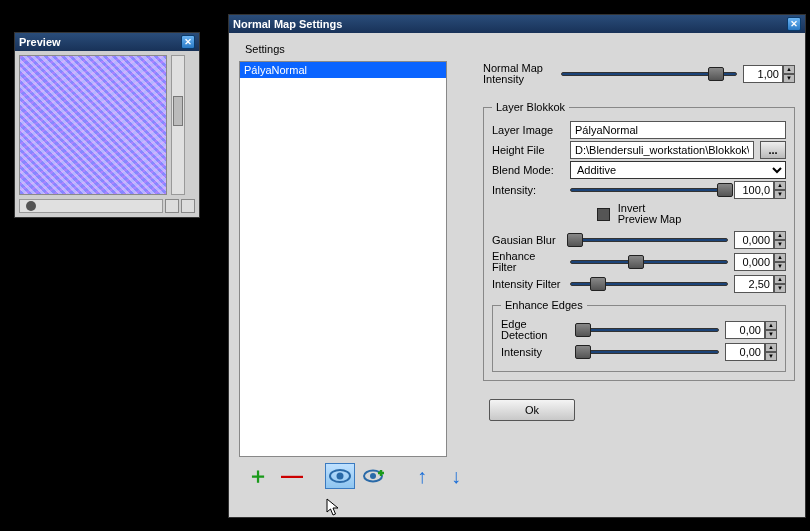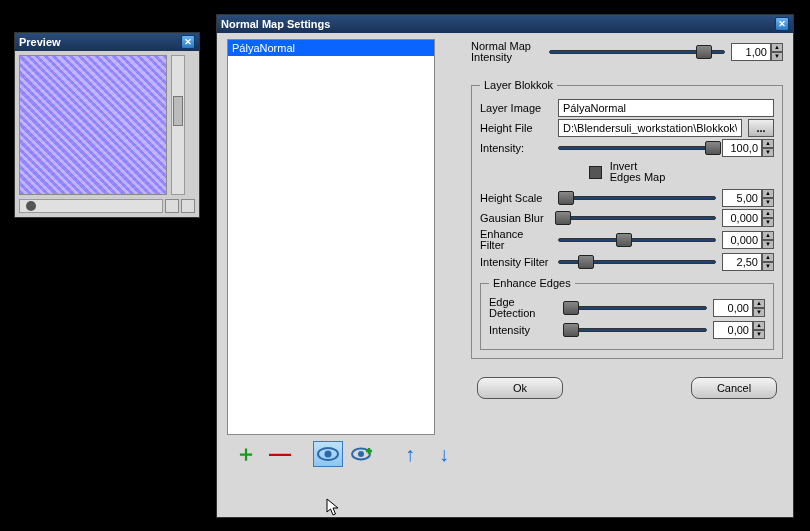--- a/index.html
+++ b/index.html
@@ -20,21 +20,21 @@
      background-blend-mode: overlay;
      border: 1px solid #888; filter: contrast(1.2) saturate(1.4); }
   .vscroll { width: 14px; margin-left: 4px; background: #e0e0e0; border: 1px solid #999; position: relative; }
   .vthumb { position: absolute; left: 1px; right: 1px; top: 40px; height: 30px; background: #bbb; border: 1px solid #777; }
   .hscroll-row { display: flex; padding: 0 4px 4px; background: #cfcfcf; align-items: center; }
   .hscroll { flex: 1; height: 14px; background: #e0e0e0; border: 1px solid #999; position: relative; }
   .hthumb { position: absolute; top: 1px; bottom: 1px; left: 6px; width: 10px; background: #555; border-radius: 50%; }
   .arrow-btn { width: 14px; height: 14px; background: #ddd; border: 1px solid #888; margin-left: 2px; }
 
   
-  #settings-win { left: 216px; top: 14px; width: 578px; height: 504px; }
+  #settings-win { left: 228px; top: 14px; width: 578px; height: 504px; }
   .settings-body { padding: 6px 10px 6px 10px; background: #d8d8d8; }
   .menu-row { padding: 4px 6px 6px; }
   .columns { display: flex; gap: 8px; }
 
   .listbox { width: 208px; height: 396px; background: #fff; border: 1px solid #888; }
   .list-item { padding: 2px 4px; }
   .list-item.selected { background: #0a64ff; color: #fff; }
 
   .right { flex: 1; display: flex; flex-direction: column; gap: 12px; }
 
@@ -64,21 +64,21 @@
   
   .toolbar { display: flex; align-items: center; gap: 4px; padding: 6px 4px 2px; }
   .tbtn { width: 30px; height: 26px; display: flex; align-items: center; justify-content: center; border: 1px solid transparent; cursor: pointer; }
   .tbtn.active { background: linear-gradient(to bottom,#bfe1ff,#8ec5f0); border: 1px solid #3a7ac0; }
   .plus { color: #1a9a1a; font-size: 22px; font-weight: bold; }
   .minus { color: #c00; font-size: 22px; font-weight: bold; }
   .arrow-up, .arrow-down { font-size: 20px; color: #1a6ed8; font-weight: bold; }
   .eye-svg { width: 24px; height: 18px; }
 
   .button-row { display: flex; justify-content: space-between; padding: 6px 6px 2px; }
-  .btn { width: 86px; height: 22px; background: linear-gradient(to bottom,#f4f4f4,#c8c8c8); border: 1px solid #555; border-radius: 8px; text-align: center; line-height: 20px; cursor: pointer; }
+  .btn { width: 86px; height: 22px; background: linear-gradient(to bottom,#f4f4f4,#c8c8c8); border: 1px solid #555; border-radius: 2px; text-align: center; line-height: 20px; cursor: pointer; }
 
   .cursor { position: absolute; left: 326px; top: 498px; width: 16px; height: 20px; pointer-events: none; z-index: 100; }
 </style>
 </head>
 <body>
 
 <div class="window" id="preview-win">
   <div class="titlebar">
     <span>Preview</span>
     <span class="title-close"></span>
@@ -97,20 +97,21 @@
     <div class="arrow-btn"></div>
   </div>
 </div>
 
 <div class="window" id="settings-win">
   <div class="titlebar">
     <span>Normal Map Settings</span>
     <span class="title-close"></span>
   </div>
   <div class="settings-body">
+    <div class="menu-row">Settings</div>
 
     <div class="columns">
 
       <div>
         <div class="listbox">
           <div class="list-item selected">PályaNormal</div>
         </div>
         <div class="toolbar">
           <div class="tbtn">
               <span class="plus">＋</span>
@@ -166,56 +167,48 @@
             <div class="lab">Layer Image</div>
             <input class="text-input" style="flex: 1 1 0%;" value="PályaNormal">
           </div>
 
           <div class="row">
             <div class="lab">Height File</div>
             <input class="text-input" style="flex: 1 1 0%;" value="D:\Blendersuli_workstation\Blokkok\HEI">
             <div class="browse-btn">...</div>
           </div>
 
+          <div class="row">
+            <div class="lab">Blend Mode:</div>
+            <select style="flex:1">
+              <option>Additive</option>
+            </select>
+          </div>
 
           <div class="row">
             <div class="lab">Intensity:</div>
             <div class="slider">
                 <div class="track"></div>
                 <div class="thumb" style="left:98%"></div>
               </div>
             <div class="numbox">
                 <input value="100,0" style="">
                 <div class="spinner">
                   <div>▲</div>
                   <div>▼</div>
                 </div>
               </div>
           </div>
 
           <div class="row" style="justify-content:center; gap:8px; margin:4px 0 6px;">
             <div class="checkbox"></div>
             <div style="white-space:pre-line; line-height:11px;">Invert
-Edges Map</div>
-          </div>
-
-          <div class="row">
-            <div class="lab">Height Scale</div>
-            <div class="slider">
-                <div class="track"></div>
-                <div class="thumb" style="left:5%"></div>
-              </div>
-            <div class="numbox">
-                <input value="5,00" style="">
-                <div class="spinner">
-                  <div>▲</div>
-                  <div>▼</div>
-                </div>
-              </div>
-          </div>
+Preview Map</div>
+          </div>
+
 
           <div class="row">
             <div class="lab">Gausian Blur</div>
             <div class="slider">
                 <div class="track"></div>
                 <div class="thumb" style="left:3%"></div>
               </div>
             <div class="numbox">
                 <input value="0,000" style="">
                 <div class="spinner">
@@ -285,21 +278,20 @@
                     <div>▲</div>
                     <div>▼</div>
                   </div>
                 </div>
             </div>
           </fieldset>
         </fieldset>
 
         <div class="button-row">
           <div class="btn">Ok</div>
-          <div class="btn">Cancel</div>
         </div>
       </div>
     </div>
   </div>
 </div>
 
 <svg class="cursor" viewBox="0 0 16 20">
   <path d="M1 1 L1 14 L4.5 11 L7 17 L9.5 16 L7 10 L12 10 Z" fill="#fff" stroke="#000" stroke-width="1"></path>
 </svg>
 

